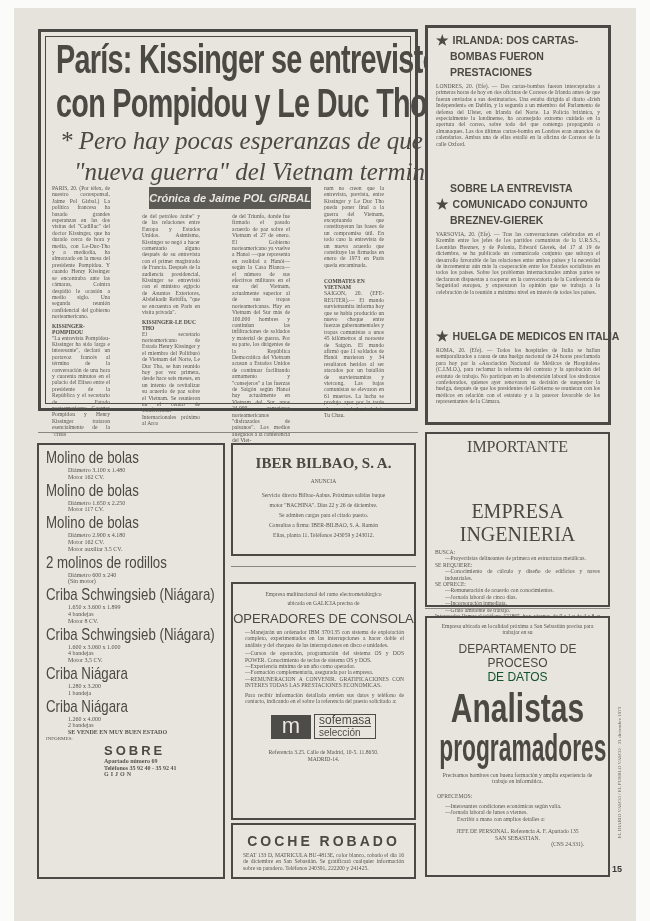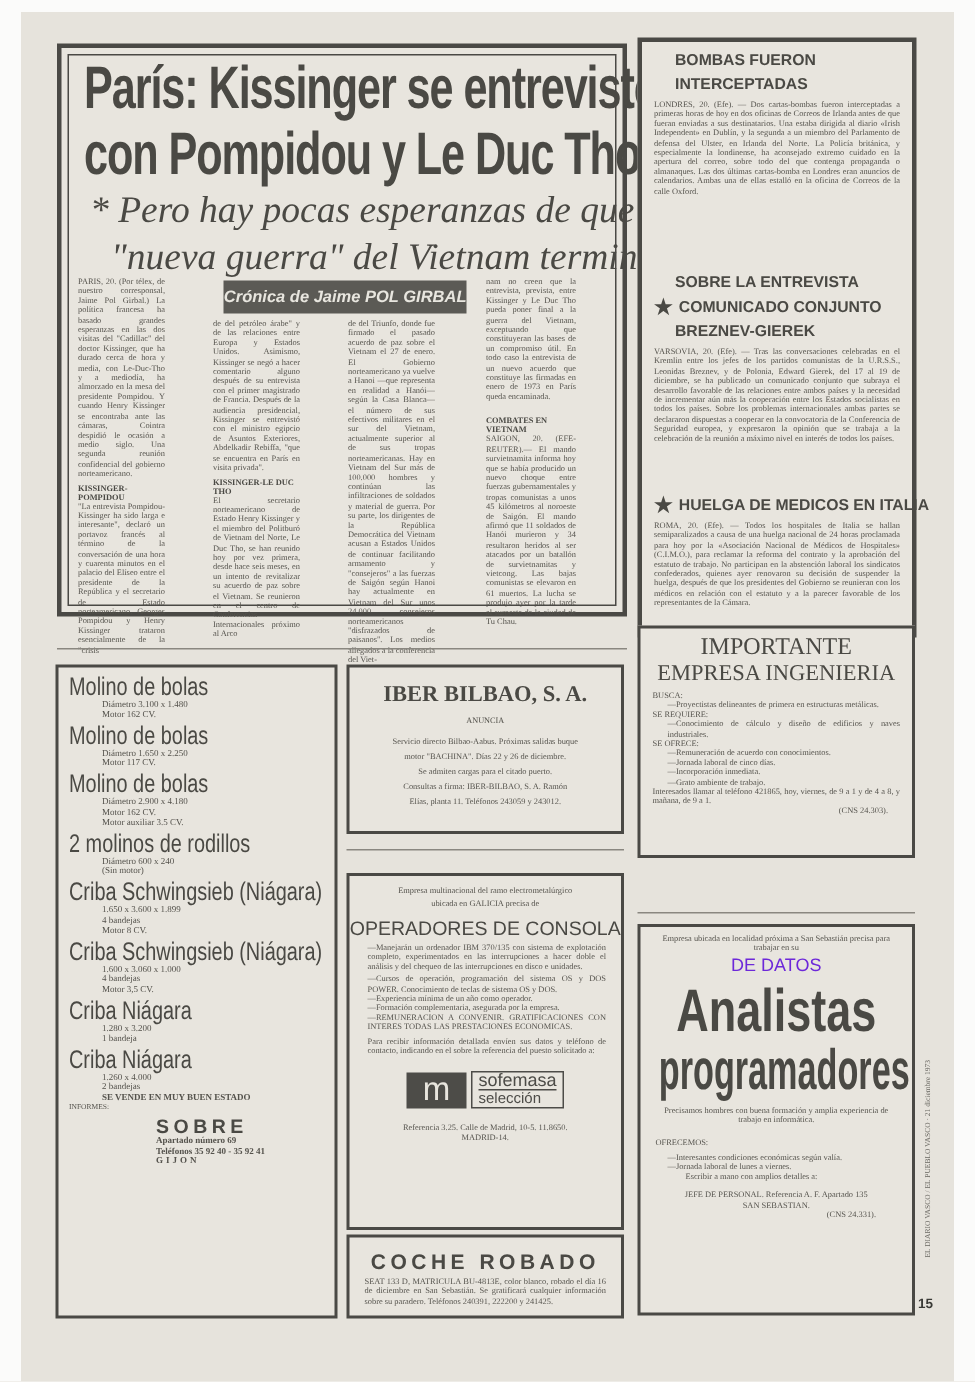--- a/index.html
+++ b/index.html
@@ -23,21 +23,21 @@
   .nh{font-family:"Liberation Sans",sans-serif;font-weight:bold;font-size:10.5px;color:#4a4944;line-height:16px;white-space:nowrap;}
   .star{font-size:14px;vertical-align:-1px;margin-right:4px;}
 
   
   #astur{left:37px;top:443px;width:188px;height:436px;}
   .mh{font-family:"Liberation Sans",sans-serif;font-size:17px;color:#4a4944;transform:scaleX(0.78);transform-origin:left top;white-space:nowrap;line-height:19px;height:19px;}
   .md{font-size:6px;line-height:6.8px;color:#55534d;padding-left:22px;}
   #iber{left:231px;top:443px;width:185px;height:113px;}
   #oper{left:231px;top:582px;width:185px;height:248px;}
   #coche{left:231px;top:823px;width:185px;height:56px;}
-  #ingen{left:425px;top:417px;width:185px;height:155px;}
+  #ingen{left:425px;top:432px;width:185px;height:175px;}
   #datos{left:425px;top:616px;width:185px;height:261px;}
   .c{text-align:center;}
   .side{position:absolute;left:612px;top:690px;width:12px;height:170px;}
   .side span{position:absolute;left:-75px;top:80px;width:165px;transform:rotate(-90deg);font-size:5px;color:#6a6862;white-space:nowrap;text-align:center;}
 </style>
 </head>
 <body>
 
 <div class="page"></div>
 
@@ -65,22 +65,23 @@
     <div class="col" style="left:278px;top:148px;height:225px;width:60px;">
       <div class="txt">nam no creen que la entrevista, prevista, entre Kissinger y Le Duc Tho pueda poner final a la guerra del Vietnam, exceptuando que constituyeran las bases de un compromiso útil. En todo caso la entrevista de un nuevo acuerdo que constituye las firmadas en enero de 1973 en París queda encaminada.</div>
       <div class="cap" style="margin-top:10px;">COMBATES EN VIETNAM</div>
       <div class="txt">SAIGON, 20. (EFE-REUTER).— El mando survietnamita informa hoy que se había producido un nuevo choque entre fuerzas gubernamentales y tropas comunistas a unos 45 kilómetros al noroeste de Saigón. El mando afirmó que 11 soldados de Hanói murieron y 34 resultaron heridos al ser atacados por un batallón de survietnamitas y vietcong. Las bajas comunistas se elevaron en 61 muertos. La lucha se produjo ayer por la tarde al suroeste de la ciudad de Tu Chau.</div>
     </div>
   </div>
 </div>
 
 <div class="box" id="news">
   <div style="position:absolute;left:8px;top:4px;width:164px;">
+    <div class="nh"><span class="star">★</span><span>IRLANDA: DOS CARTAS-</span></div>
     <div class="nh" style="padding-left:14px;">BOMBAS FUERON</div>
-    <div class="nh" style="padding-left:14px;">INTERCEPTADAS</div>
+    <div class="nh" style="padding-left:14px;">PRESTACIONES</div>
     <div class="txt" style="margin-top:3px;">LONDRES, 20. (Efe). — Dos cartas-bombas fueron interceptadas a primeras horas de hoy en dos oficinas de Correos de Irlanda antes de que fueran enviadas a sus destinatarios. Una estaba dirigida al diario «Irish Independent» en Dublín, y la segunda a un miembro del Parlamento de defensa del Ulster, en Irlanda del Norte. La Policía británica, y especialmente la londinense, ha aconsejado extremo cuidado en la apertura del correo, sobre todo del que contenga propaganda o almanaques. Las dos últimas cartas-bomba en Londres eran anuncios de calendarios. Ambas una de ellas estalló en la oficina de Correos de la calle Oxford.</div>
   </div>
   <div style="position:absolute;left:8px;top:152px;width:164px;">
     <div class="nh" style="padding-left:14px;">SOBRE LA ENTREVISTA</div>
     <div class="nh"><span class="star">★</span><span>COMUNICADO CONJUNTO</span></div>
     <div class="nh" style="padding-left:14px;">BREZNEV-GIEREK</div>
     <div class="txt" style="margin-top:3px;">VARSOVIA, 20. (Efe). — Tras las conversaciones celebradas en el Kremlin entre los jefes de los partidos comunistas de la U.R.S.S., Leonidas Breznev, y de Polonia, Edward Gierek, del 17 al 19 de diciembre, se ha publicado un comunicado conjunto que subraya el desarrollo favorable de las relaciones entre ambos países y la necesidad de incrementar aún más la cooperación entre los Estados socialistas en todos los países. Sobre los problemas internacionales ambas partes se declararon dispuestas a cooperar en la convocatoria de la Conferencia de Seguridad europea, y expresaron la opinión que se trabaja a la celebración de la reunión a máximo nivel en interés de todos los países.</div>
   </div>
   <div style="position:absolute;left:8px;top:300px;width:164px;">
     <div class="nh"><span class="star">★</span><span>HUELGA DE MEDICOS EN ITALIA</span></div>
@@ -181,41 +182,42 @@
   <div class="c txt" style="text-align:center;">MADRID-14.</div>
 </div>
 
 <div class="box" id="coche">
   <div class="c" style="margin-top:8px;font-family:'Liberation Sans',sans-serif;font-weight:bold;font-size:14px;letter-spacing:3px;color:#4a4944;">COCHE ROBADO</div>
   <div class="txt" style="padding:3px 10px;">SEAT 133 D, MATRICULA BU-4813E, color blanco, robado el día 16 de diciembre en San Sebastián. Se gratificará cualquier información sobre su paradero. Teléfonos 240391, 222200 y 241425.</div>
 </div>
 
 <div class="box" id="ingen">
   <div class="c" style="margin-top:4px;font-family:'Liberation Serif',serif;font-size:16px;color:#4a4944;">IMPORTANTE</div>
-  <div class="c" style="font-family:'Liberation Serif',serif;font-size:15px;color:#4a4944;margin-bottom:3px;">EMPRESA INGENIERIA</div>
+  <div class="c" style="font-family:'Liberation Serif',serif;font-size:20px;color:#4a4944;margin-bottom:3px;margin-top:44px;">EMPRESA INGENIERIA</div>
   <div style="padding:0 8px;">
     <div class="txt">BUSCA:</div>
     <div class="txt" style="padding-left:10px;">—Proyectistas delineantes de primera en estructuras metálicas.</div>
     <div class="txt">SE REQUIERE:</div>
     <div class="txt" style="padding-left:10px;">—Conocimiento de cálculo y diseño de edificios y naves industriales.</div>
     <div class="txt">SE OFRECE:</div>
     <div class="txt" style="padding-left:10px;">—Remuneración de acuerdo con conocimientos.</div>
     <div class="txt" style="padding-left:10px;">—Jornada laboral de cinco días.</div>
     <div class="txt" style="padding-left:10px;">—Incorporación inmediata.</div>
     <div class="txt" style="padding-left:10px;">—Grato ambiente de trabajo.</div>
     <div class="txt">Interesados llamar al teléfono 421865, hoy, viernes, de 9 a 1 y de 4 a 8, y mañana, de 9 a 1.</div>
     <div class="txt" style="text-align:right;padding-right:8px;">(CNS 24.303).</div>
   </div>
 </div>
 
 <div class="hr" style="left:425px;top:608px;width:185px;"></div>
 
 <div class="box" id="datos">
   <div class="c txt" style="text-align:center;padding:5px 10px 0;">Empresa ubicada en localidad próxima a San Sebastián precisa para trabajar en su</div>
-  <div class="c" style="font-family:'Liberation Sans',sans-serif;font-size:12px;color:#6d28d9;">DE DATOS</div>
+  <div class="c" style="font-family:'Liberation Sans',sans-serif;font-size:12px;color:#4a4944;margin-top:6px;">DEPARTAMENTO DE PROCESO</div>
+  <div class="c" style="font-family:'Liberation Sans',sans-serif;font-size:12px;color:#14532d;">DE DATOS</div>
   <div class="c" style="font-family:'Liberation Sans',sans-serif;font-weight:bold;font-size:40px;line-height:40px;color:#4a4944;margin-top:4px;transform:scaleX(0.75);">Analistas</div>
   <div class="c" style="font-family:'Liberation Sans',sans-serif;font-weight:bold;font-size:38px;line-height:40px;color:#4a4944;transform:scaleX(0.6);white-space:nowrap;margin-left:-40px;margin-right:-40px;">programadores</div>
   <div style="padding:4px 10px 0;">
     <div class="c txt" style="text-align:center;">Precisamos hombres con buena formación y amplia experiencia de trabajo en informática.</div>
     <div class="txt" style="margin-top:8px;">OFRECEMOS:</div>
     <div class="txt" style="padding-left:8px;margin-top:4px;">—Interesantes condiciones económicas según valía.</div>
     <div class="txt" style="padding-left:8px;">—Jornada laboral de lunes a viernes.</div>
     <div class="txt" style="padding-left:20px;">Escribir a mano con amplios detalles a:</div>
     <div class="c txt" style="text-align:center;margin-top:6px;">JEFE DE PERSONAL. Referencia A. F. Apartado 135</div>
     <div class="c txt" style="text-align:center;">SAN SEBASTIAN.</div>

